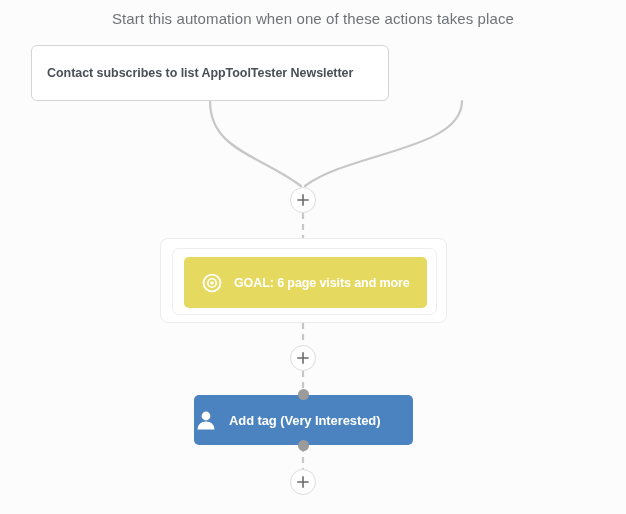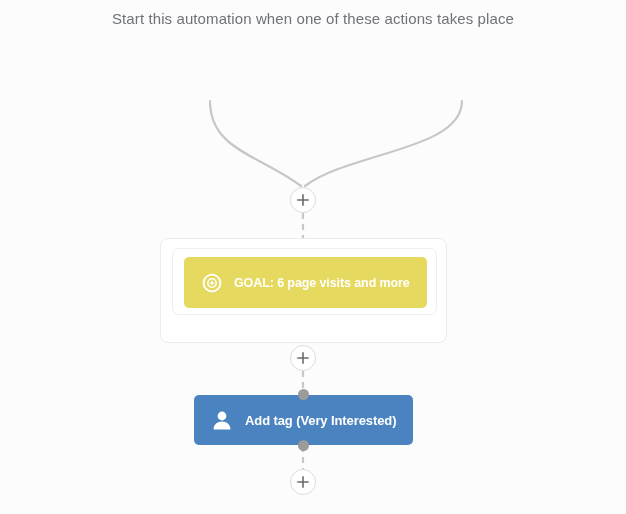--- a/index.html
+++ b/index.html
@@ -104,21 +104,21 @@
   #plus-top    { left: 290px; top: 187px; }
   #plus-middle { left: 290px; top: 345px; }
   #plus-bottom { left: 290px; top: 469px; }
 
   
   .goal-outer {
     position: absolute;
     left: 160px;
     top: 238px;
     width: 287px;
-    height: 105px;
+    height: 85px;
     box-sizing: border-box;
     border: 1px solid #ececec;
     border-radius: 8px;
     background: #ffffff;
     z-index: 4;
   }
   .goal-inner {
     position: absolute;
     left: 11px;
     top: 9px;
@@ -157,21 +157,20 @@
     position: absolute;
     left: 194px;
     top: 395px;
     width: 219px;
     height: 50px;
     box-sizing: border-box;
     border-radius: 5px;
     background: #4a83bf;
     display: flex;
     align-items: center;
-    padding-left: 16px;
     cursor: pointer;
     z-index: 4;
   }
   .action-icon { width: 24px; height: 24px; flex: 0 0 auto; }
   .action-text {
     margin-left: 11px;
     font-size: 13px;
     font-weight: 700;
     color: #ffffff;
     letter-spacing: -0.1px;
@@ -203,20 +202,23 @@
   <line x1="303" y1="323" x2="303" y2="345" stroke="#c7c7c7" stroke-width="2.2" stroke-dasharray="6 5"></line>
 
   <line x1="303" y1="371" x2="303" y2="394" stroke="#c7c7c7" stroke-width="2.2" stroke-dasharray="6 5"></line>
 
   <line x1="303" y1="446" x2="303" y2="469" stroke="#c7c7c7" stroke-width="2.2" stroke-dasharray="6 5"></line>
 </svg>
 
 <div class="page-title">Start this automation when one of these actions takes place</div>
 
 <div class="start-row">
+  <div class="start-box solid">
+    <span class="start-label">Contact subscribes to list AppToolTester Newsletter</span>
+  </div>
 </div>
 
 <div class="plus-node" id="plus-top">
   <svg width="14" height="14" viewBox="0 0 14 14">
     <path d="M7 1.3 V12.7 M1.3 7 H12.7" stroke="#6b6b6b" stroke-width="1.6" stroke-linecap="butt"></path>
   </svg>
 </div>
 
 <div class="goal-outer">
   <div class="goal-inner">

